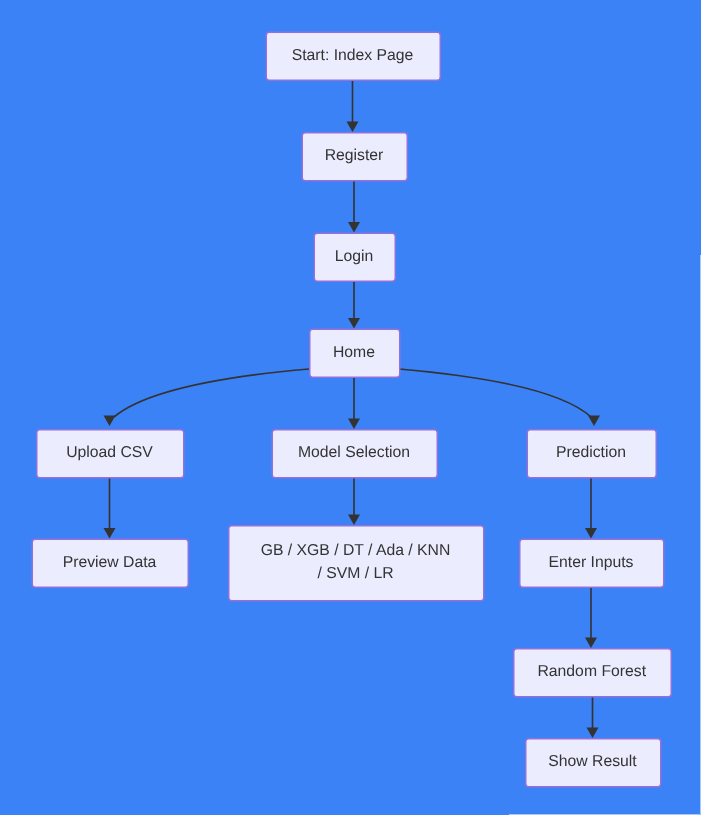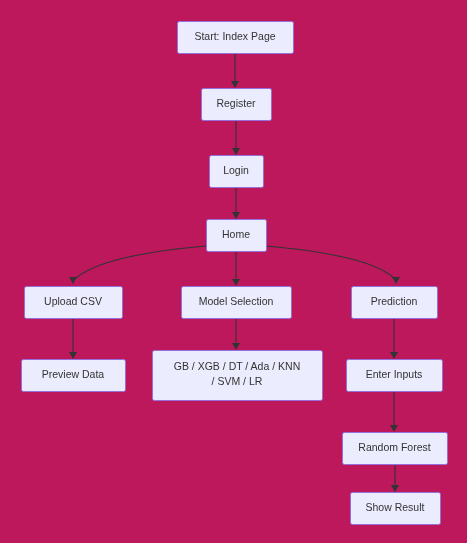--- a/index.html
+++ b/index.html
@@ -4,21 +4,21 @@
 <style>
   html, body {
     margin: 0;
     padding: 0;
     background: #ffffff;
   }
   #canvas {
     position: relative;
     width: 467px;
     height: 543px;
-    background: #be185d;
+    background: #3b82f6;
     overflow: hidden;
     font-family: "Liberation Sans", sans-serif;
     text-align: right;
   }
   svg.diagram {
     display: block;
     width: 467px;
     height: 543px;
   }
   .node-rect {

